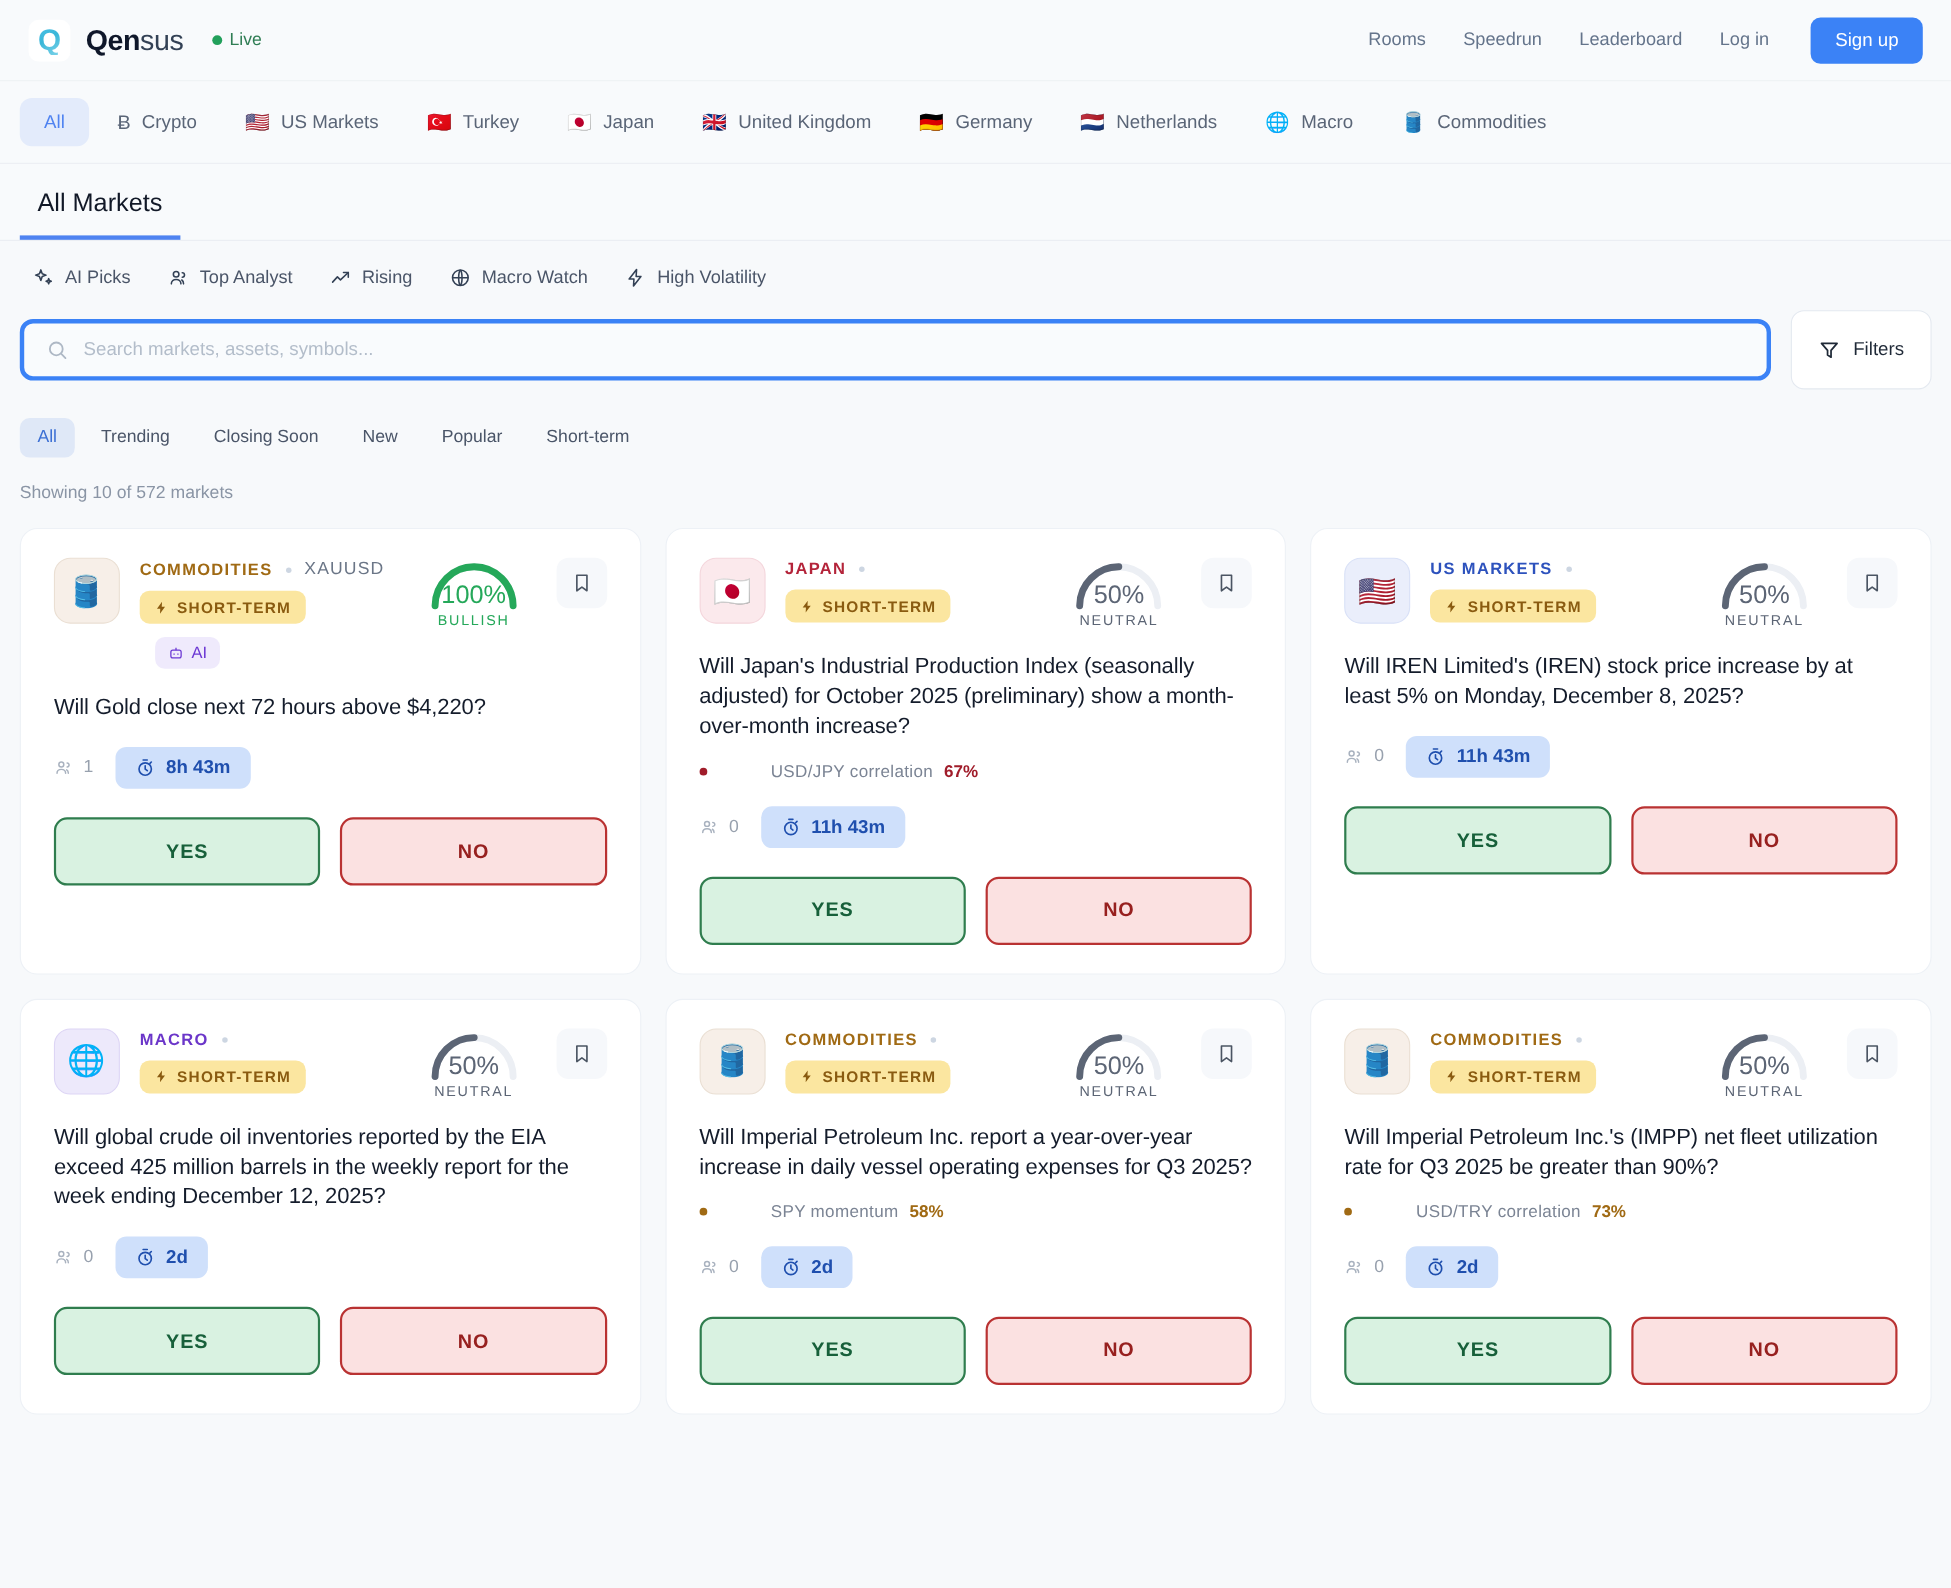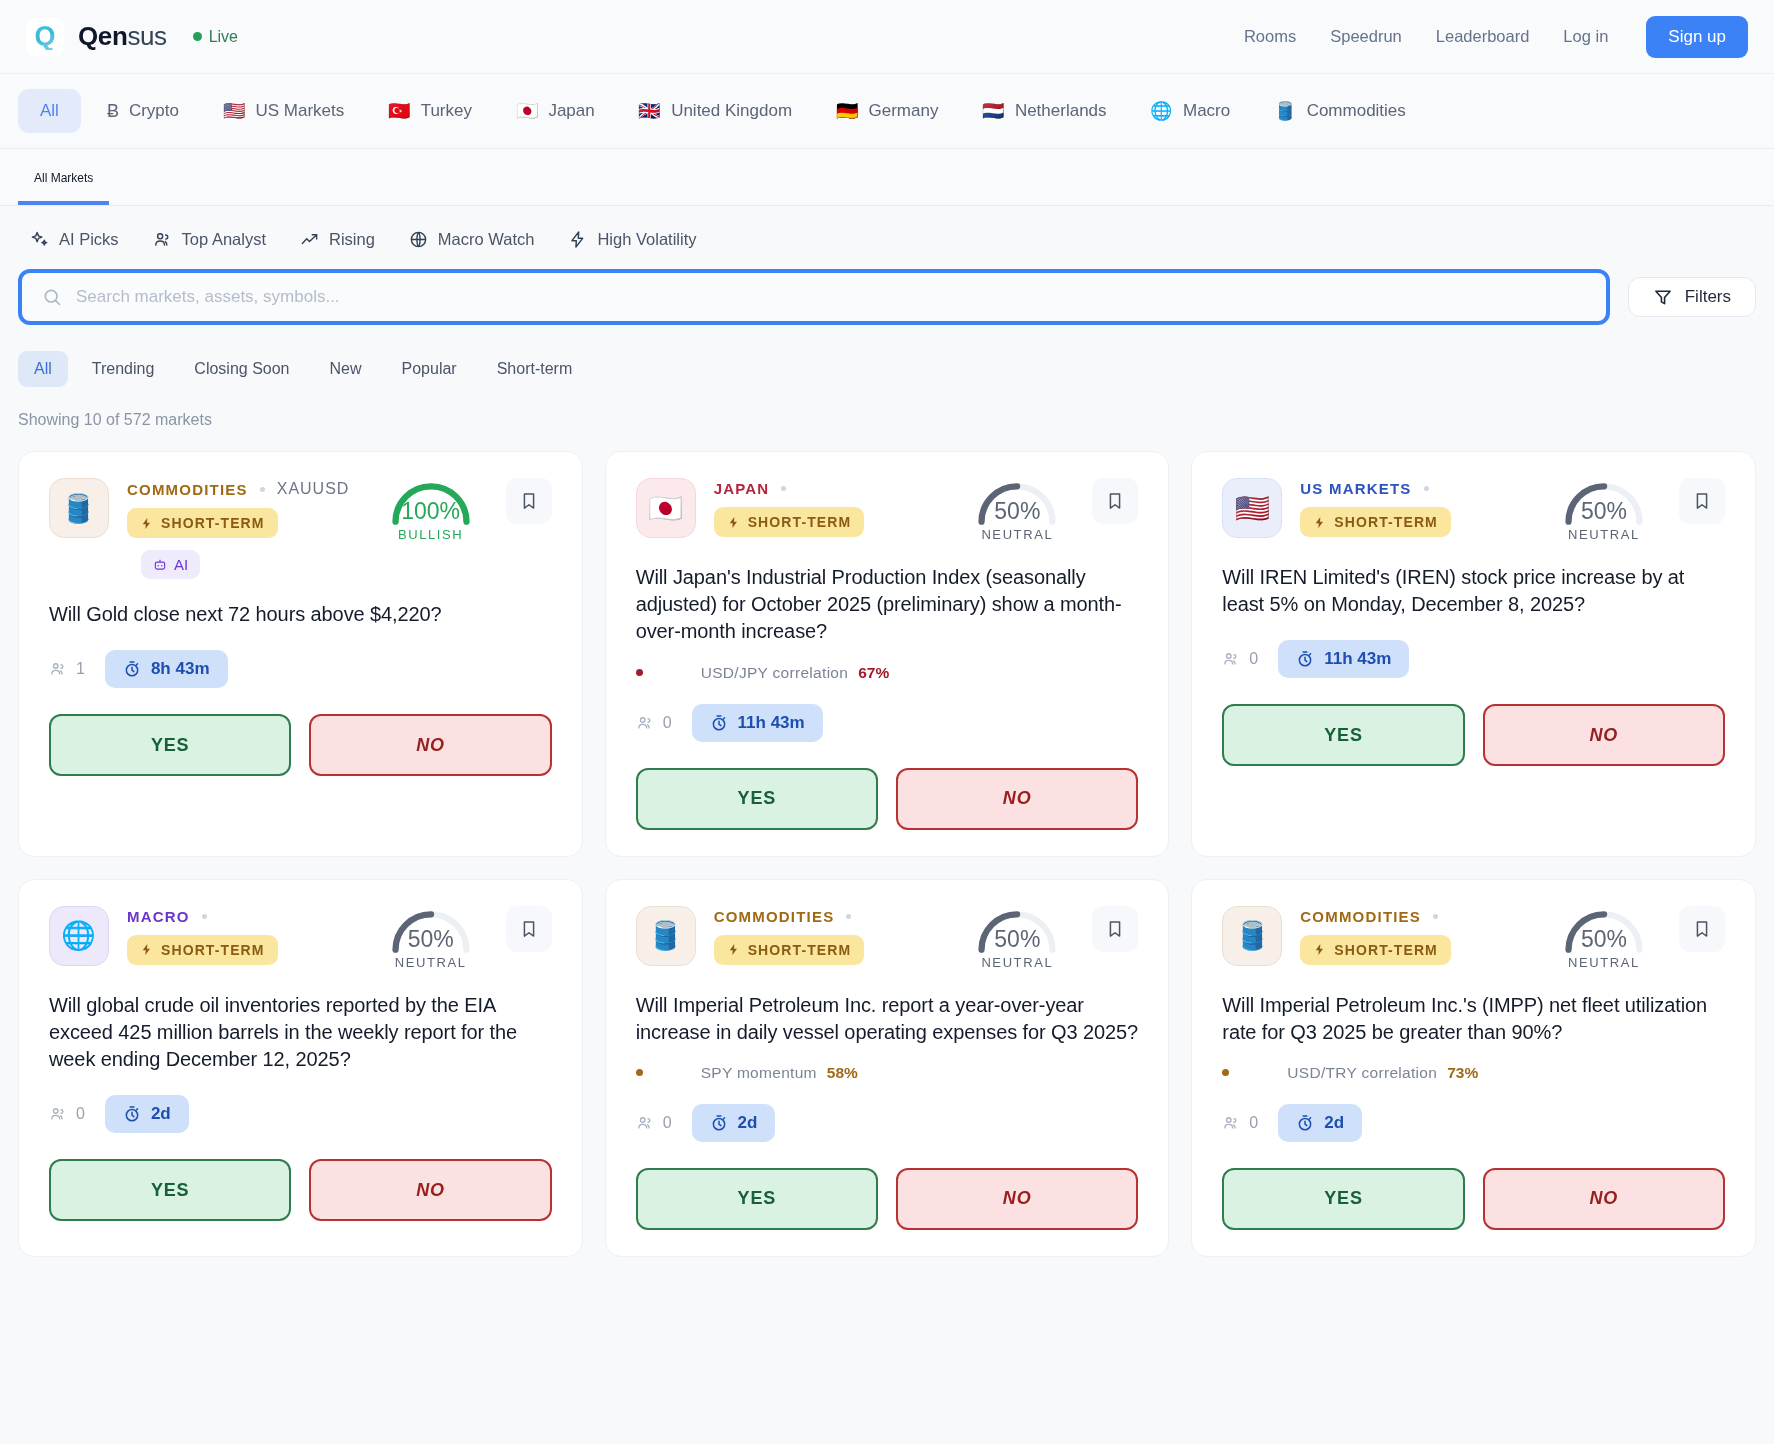--- a/index.html
+++ b/index.html
@@ -59,42 +59,42 @@
     padding: 11px 18px; border-radius: 11px;
     font-size: 17px; color: #5a6577; cursor: pointer; white-space: nowrap;
   }
   .cat.active { background: #e3ebfb; color: #4f83f1; font-weight: 500; padding: 12px 22px; }
   .cat .emj { font-size: 18px; line-height: 1; }
 
   
   .tabrow { padding: 0 18px; background: #f8fafc; border-bottom: 1px solid #e9edf2; }
   .tab {
     display: inline-block; padding: 22px 16px 16px 16px;
-    font-size: 12px; color: #111827; font-weight: 400;
+    font-size: 23px; color: #111827; font-weight: 400;
     border-bottom: 4px solid #4f83f1; cursor: pointer;
   }
 
   
   .quickrow { display: flex; align-items: center; gap: 34px; padding: 24px 30px 20px 30px; }
   .quick { display: flex; align-items: center; gap: 10px; font-size: 16.5px; color: #4a5568; cursor: pointer; }
   .quick svg { display: block; }
 
   
   .searchrow { display: flex; align-items: center; gap: 18px; padding: 0 18px; }
   .searchbox {
     flex: 1; height: 56px; border: 4px solid #3b82f6; border-radius: 12px;
     background: #f9fbfd; display: flex; align-items: center; gap: 14px; padding: 0 20px;
   }
   .searchbox input {
     border: none; outline: none; background: transparent; flex: 1;
     font-size: 17px; font-family: "Liberation Sans", sans-serif; color: #334155;
   }
   .searchbox input::placeholder { color: #b3bdca; }
   .filters-btn {
-    height: 40px; border: 1px solid #e4e9f0; border-radius: 12px; background: #fff;
+    height: 72px; border: 1px solid #e4e9f0; border-radius: 12px; background: #fff;
     display: flex; align-items: center; gap: 12px; padding: 0 24px;
     font-size: 17px; color: #1f2937; cursor: pointer;
   }
 
   
   .chiprow { display: flex; align-items: center; gap: 8px; padding: 26px 18px 0 18px; }
   .chip { padding: 9px 16px; border-radius: 9px; font-size: 16px; color: #4a5568; cursor: pointer; }
   .chip.active { background: #dfe8f7; color: #3b6fd4; }
 
   .showing { padding: 24px 18px 0 18px; font-size: 16px; color: #8a95a5; }
@@ -170,21 +170,21 @@
     background: #cfe0fb; color: #1f4fae; font-weight: 700; font-size: 17px;
     padding: 9px 18px; border-radius: 10px;
   }
 
   .ynrow { display: flex; gap: 18px; margin-top: 26px; }
   .ybtn, .nbtn {
     flex: 1; height: 62px; border-radius: 12px; font-size: 18px; font-weight: 700;
     letter-spacing: 0.8px; cursor: pointer; display: flex; align-items: center; justify-content: center;
   }
   .ybtn { background: #d9f2e1; border: 2px solid #2f7d4e; color: #17603a; }
-  .nbtn { background: #fbe1e1; border: 2px solid #b93232; color: #97201f; font-style: italic; }
+  .nbtn { background: #fbe1e1; border: 2px solid #b93232; color: #97201f; }
 
   .footer-space { height: 40px; }
 </style>
 </head>
 <body>
 
 <div class="topbar">
   <div class="brand">
     <div class="logo-box">
       <span class="logo-q">Q</span>

